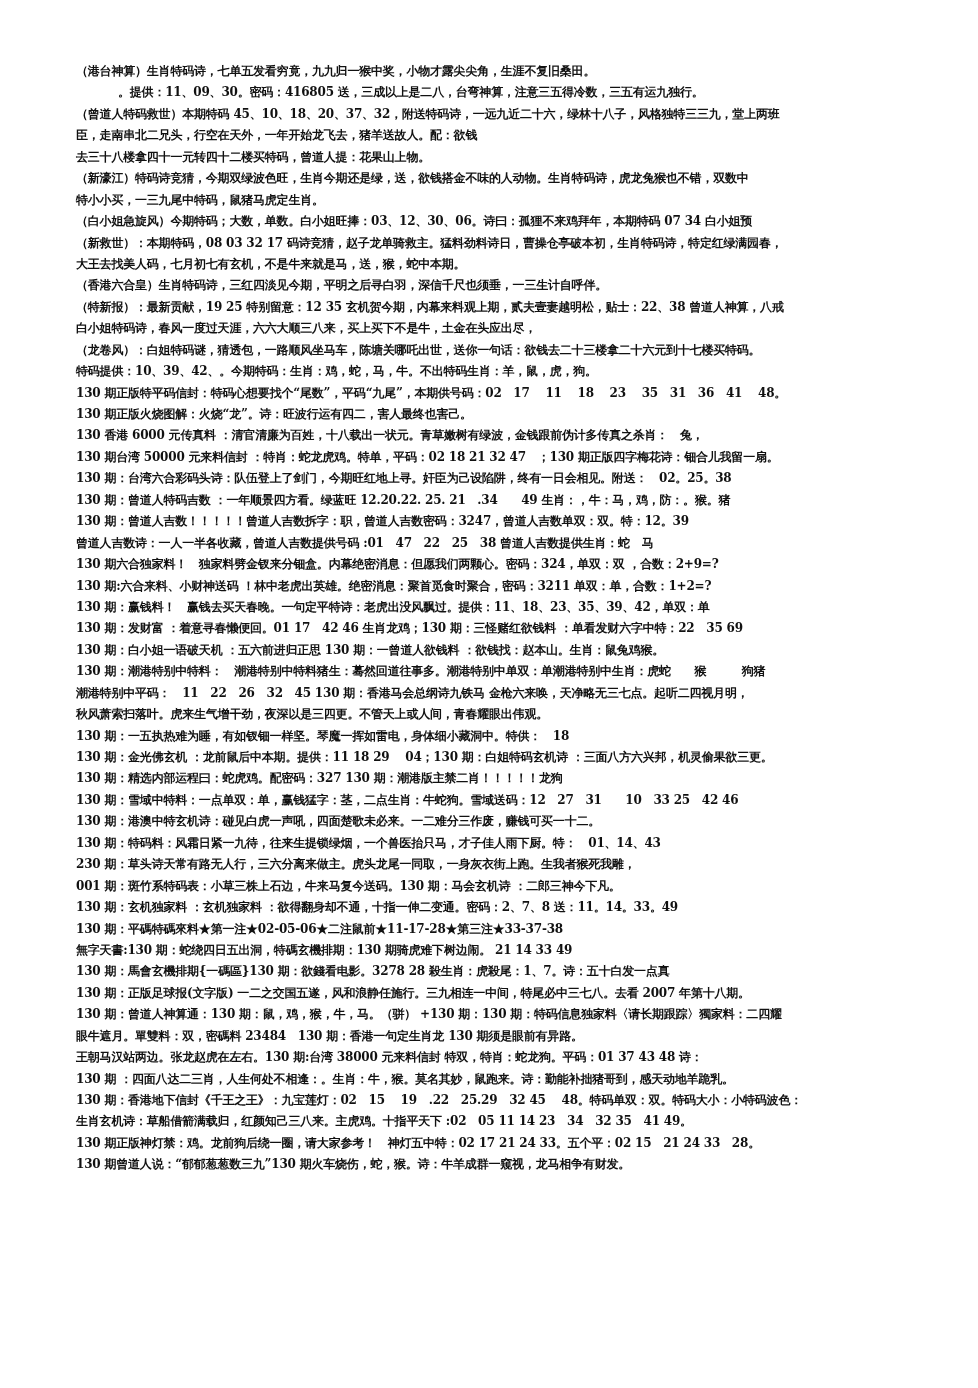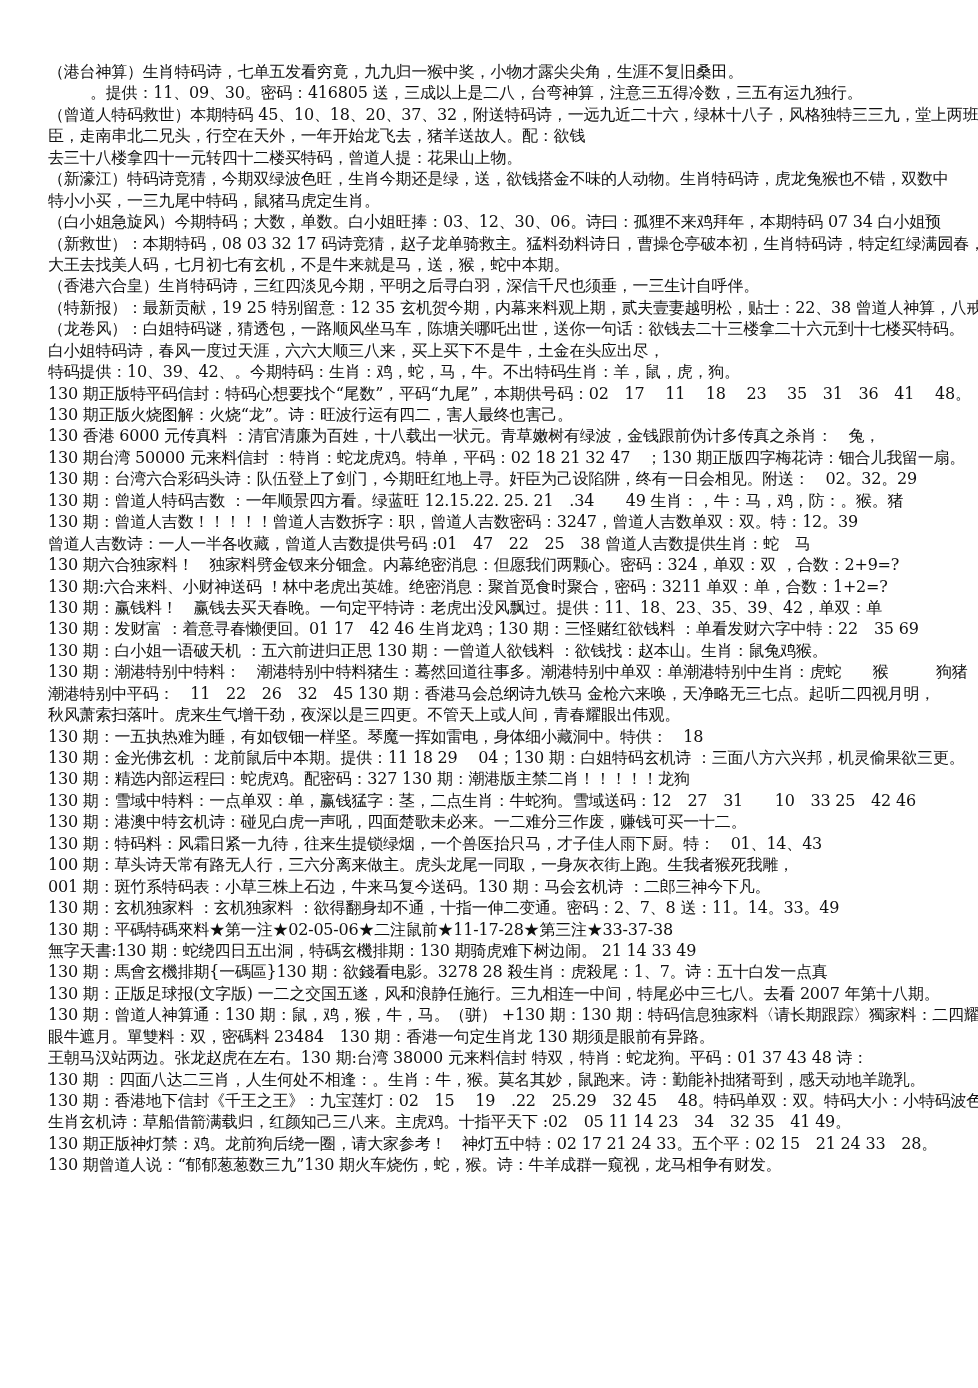--- a/index.html
+++ b/index.html
@@ -5,73 +5,74 @@
   html, body { margin: 0; padding: 0; background: #ffffff; }
   body {
     width: 978px; height: 1388px; overflow: hidden; position: relative;
     font-family: "DejaVu Serif", "Liberation Serif", serif;
     color: #111111;
   }
   .doc {
     position: absolute; left: 48px; top: 61px; width: 900px;
   }
   .line {
-    font-size: 16px;
+    font-size: 12px;
     line-height: 21.45px;
     height: 21.45px;
     white-space: nowrap;
     letter-spacing: -0.2px;
-    font-weight: normal;
+    font-weight: bold;
     transform-origin: left center;
+    margin-left: 28px;
   }
   .indent1 { padding-left: 42px; }
   .indent2 { padding-left: 14px; }
 </style>
 </head>
 <body>
 
 <div class="doc" id="doc">
     <div class="line">（港台神算）生肖特码诗，七单五发看穷竟，九九归一猴中奖，小物才露尖尖角，生涯不复旧桑田。</div>
     <div class="line indent1">。提供：11、09、30。密码：416805 送，三成以上是二八，台弯神算，注意三五得冷数，三五有运九独行。</div>
     <div class="line">（曾道人特码救世）本期特码 45、10、18、20、37、32，附送特码诗，一远九近二十六，绿林十八子，风格独特三三九，堂上两班</div>
     <div class="line">臣，走南串北二兄头，行空在天外，一年开始龙飞去，猪羊送故人。配：欲钱</div>
     <div class="line">去三十八楼拿四十一元转四十二楼买特码，曾道人提：花果山上物。</div>
     <div class="line">（新濠江）特码诗竞猜，今期双绿波色旺，生肖今期还是绿，送，欲钱搭金不味的人动物。生肖特码诗，虎龙兔猴也不错，双数中</div>
     <div class="line">特小小买，一三九尾中特码，鼠猪马虎定生肖。</div>
     <div class="line">（白小姐急旋风）今期特码；大数，单数。白小姐旺捧：03、12、30、06。诗曰：孤狸不来鸡拜年，本期特码 07 34 白小姐预</div>
     <div class="line">（新救世）：本期特码，08 03 32 17 码诗竞猜，赵子龙单骑救主。猛料劲料诗日，曹操仓亭破本初，生肖特码诗，特定红绿满园春，</div>
     <div class="line">大王去找美人码，七月初七有玄机，不是牛来就是马，送，猴，蛇中本期。</div>
     <div class="line">（香港六合皇）生肖特码诗，三红四淡见今期，平明之后寻白羽，深信千尺也须垂，一三生计自呼伴。</div>
     <div class="line">（特新报）：最新贡献，19 25 特别留意：12 35 玄机贺今期，内幕来料观上期，贰夫壹妻越明松，贴士：22、38 曾道人神算，八戒</div>
+    <div class="line">白小姐特码诗，春风一度过天涯，六六大顺三八来，买上买下不是牛，土金在头应出尽，</div>
     <div class="line">（龙卷风）：白姐特码谜，猜透包，一路顺风坐马车，陈塘关哪吒出世，送你一句话：欲钱去二十三楼拿二十六元到十七楼买特码。</div>
-    <div class="line">白小姐特码诗，春风一度过天涯，六六大顺三八来，买上买下不是牛，土金在头应出尽，</div>
     <div class="line">特码提供：10、39、42、。今期特码：生肖：鸡，蛇，马，牛。不出特码生肖：羊，鼠，虎，狗。</div>
     <div class="line">130 期正版特平码信封：特码心想要找个“尾数”，平码“九尾”，本期供号码：02　17　 11　 18　 23　 35　31　36　41　 48。</div>
     <div class="line">130 期正版火烧图解：火烧“龙”。诗：旺波行运有四二，害人最终也害己。</div>
     <div class="line">130 香港 6000 元传真料 ：清官清廉为百姓，十八载出一状元。青草嫩树有绿波，金钱跟前伪计多传真之杀肖：　兔，</div>
     <div class="line">130 期台湾 50000 元来料信封 ：特肖：蛇龙虎鸡。特单，平码：02 18 21 32 47　；130 期正版四字梅花诗：钿合儿我留一扇。</div>
-    <div class="line">130 期：台湾六合彩码头诗：队伍登上了剑门，今期旺红地上寻。奸臣为己设陷阱，终有一日会相见。附送：　02。32。29</div>
-    <div class="line">130 期：曾道人特码吉数 ：一年顺景四方看。绿蓝旺 12.15.22. 25. 21　.34　　49 生肖：，牛：马，鸡，防：。猴。猪</div>
+    <div class="line">130 期：台湾六合彩码头诗：队伍登上了剑门，今期旺红地上寻。奸臣为己设陷阱，终有一日会相见。附送：　02。25。38</div>
+    <div class="line">130 期：曾道人特码吉数 ：一年顺景四方看。绿蓝旺 12.20.22. 25. 21　.34　　49 生肖：，牛：马，鸡，防：。猴。猪</div>
     <div class="line">130 期：曾道人吉数！！！！！曾道人吉数拆字：职，曾道人吉数密码：3247，曾道人吉数单双：双。特：12。39</div>
     <div class="line">曾道人吉数诗：一人一半各收藏，曾道人吉数提供号码 :01　47　22　25　38 曾道人吉数提供生肖：蛇　马</div>
     <div class="line">130 期六合独家料！　独家料劈金钗来分钿盒。内幕绝密消息：但愿我们两颗心。密码：324，单双：双 ，合数：2+9=?</div>
     <div class="line">130 期:六合来料、小财神送码 ！林中老虎出英雄。绝密消息：聚首觅食时聚合，密码：3211 单双：单，合数：1+2=?</div>
     <div class="line">130 期：赢钱料！　赢钱去买天春晚。一句定平特诗：老虎出没风飘过。提供：11、18、23、35、39、42，单双：单</div>
     <div class="line">130 期：发财富 ：着意寻春懒便回。01 17　42 46 生肖龙鸡；130 期：三怪赌红欲钱料 ：单看发财六字中特：22　35 69</div>
     <div class="line">130 期：白小姐一语破天机 ：五六前进归正思 130 期：一曾道人欲钱料 ：欲钱找：赵本山。生肖：鼠兔鸡猴。</div>
     <div class="line">130 期：潮港特别中特料：　潮港特别中特料猪生：蓦然回道往事多。潮港特别中单双：单潮港特别中生肖：虎蛇　　猴　　　狗猪</div>
     <div class="line">潮港特别中平码：　11　22　26　32　45 130 期：香港马会总纲诗九铁马 金枪六来唤，天净略无三七点。起听二四视月明，</div>
     <div class="line">秋风萧索扫落叶。虎来生气增干劲，夜深以是三四更。不管天上或人间，青春耀眼出伟观。</div>
     <div class="line">130 期：一五执热难为睡，有如钗钿一样坚。琴魔一挥如雷电，身体细小藏洞中。特供：　18</div>
     <div class="line">130 期：金光佛玄机 ：龙前鼠后中本期。提供：11 18 29　 04；130 期：白姐特码玄机诗 ：三面八方六兴邦，机灵偷果欲三更。</div>
     <div class="line">130 期：精选内部运程曰：蛇虎鸡。配密码：327 130 期：潮港版主禁二肖！！！！！龙狗</div>
     <div class="line">130 期：雪域中特料：一点单双：单，赢钱猛字：茎，二点生肖：牛蛇狗。雪域送码：12　27　31　　10　33 25　42 46</div>
     <div class="line">130 期：港澳中特玄机诗：碰见白虎一声吼，四面楚歌未必来。一二难分三作废，赚钱可买一十二。</div>
     <div class="line">130 期：特码料：风霜日紧一九待，往来生提锁绿烟，一个兽医抬只马，才子佳人雨下厨。特：　01、14、43</div>
-    <div class="line">100 期：草头诗天常有路无人行，三六分离来做主。虎头龙尾一同取，一身灰衣街上跑。生我者猴死我雕，</div>
+    <div class="line">230 期：草头诗天常有路无人行，三六分离来做主。虎头龙尾一同取，一身灰衣街上跑。生我者猴死我雕，</div>
     <div class="line">001 期：斑竹系特码表：小草三株上石边，牛来马复今送码。130 期：马会玄机诗 ：二郎三神今下凡。</div>
     <div class="line">130 期：玄机独家料 ：玄机独家料 ：欲得翻身却不通，十指一伸二变通。密码：2、7、8 送：11。14。33。49</div>
     <div class="line">130 期：平碼特碼來料★第一注★02-05-06★二注鼠前★11-17-28★第三注★33-37-38</div>
     <div class="line">無字天書:130 期：蛇绕四日五出洞，特碼玄機排期：130 期骑虎难下树边闹。 21 14 33 49</div>
     <div class="line">130 期：馬會玄機排期{一碼區}130 期：欲錢看电影。3278 28 殺生肖：虎殺尾：1、7。诗：五十白发一点真</div>
     <div class="line">130 期：正版足球报(文字版) 一二之交国五遂，风和浪静任施行。三九相连一中间，特尾必中三七八。去看 2007 年第十八期。</div>
     <div class="line">130 期：曾道人神算通：130 期：鼠，鸡，猴，牛，马。（骈） +130 期：130 期：特码信息独家料〈请长期跟踪〉獨家料：二四耀</div>
     <div class="line">眼牛遮月。單雙料：双，密碼料 23484　130 期：香港一句定生肖龙 130 期须是眼前有异路。</div>
     <div class="line">王朝马汉站两边。张龙赵虎在左右。130 期:台湾 38000 元来料信封 特双，特肖：蛇龙狗。平码：01 37 43 48 诗：</div>
     <div class="line">130 期 ：四面八达二三肖，人生何处不相逢：。生肖：牛，猴。莫名其妙，鼠跑来。诗：勤能补拙猪哥到，感天动地羊跪乳。</div>

